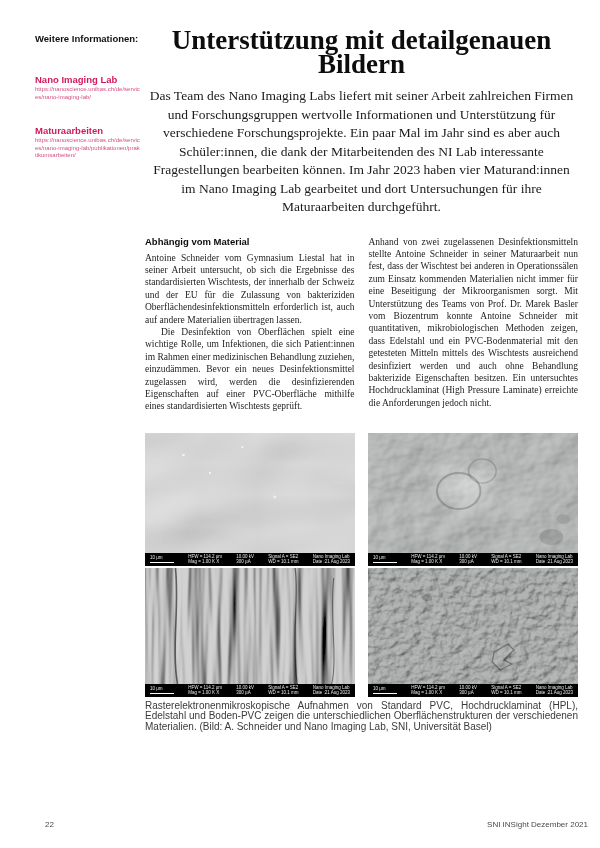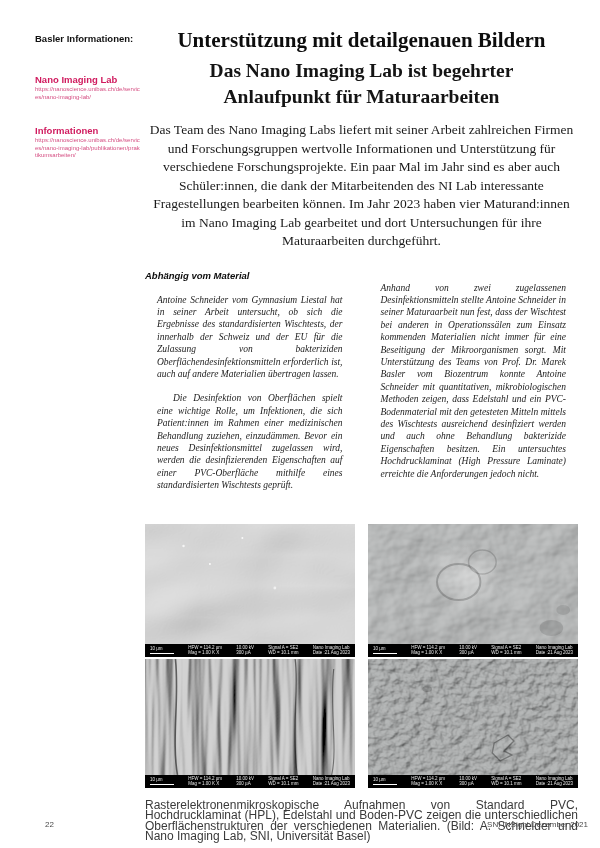--- a/index.html
+++ b/index.html
@@ -11,72 +11,71 @@
   .sidebar-heading{font-size:9.5px;font-weight:bold;line-height:12px;color:#111;}
   .side-link{margin-top:0;}
   .side-link .lk-title{display:block;font-size:9.5px;font-weight:bold;color:#d01a5e;
       line-height:11px;text-decoration:none;cursor:pointer;}
   .side-link .lk-url{display:block;font-size:6px;line-height:7.6px;color:#d54e82;
       word-break:break-all;text-decoration:none;cursor:pointer;margin-top:1px;}
   .gap1{height:29px;} .gap2{height:24px;}
 
   
   .main{position:absolute;left:145px;top:28px;width:433px;}
-  .title{font-family:"Liberation Serif",serif;font-weight:bold;font-size:21px;
+  .title{font-family:"Liberation Serif",serif;font-weight:bold;font-size:27px;
       line-height:24px;text-align:center;color:#0d0d0d;margin:0;}
   .subtitle{font-family:"Liberation Serif",serif;font-size:19.5px;line-height:26px;
       text-align:center;color:#141414;margin:6px auto 0;width:360px;}
   .lead{font-family:"Liberation Serif",serif;font-size:13.5px;line-height:18.5px;
       text-align:center;color:#1a1a1a;margin:11px 0 16px;}
 
-  .cols{display:flex;gap:14px;margin-top:19px;font-style:italic;}
+  .cols{display:flex;gap:14px;margin-top:19px;}
   .col{flex:1;min-width:0;}
   .sec-heading{font-size:9.5px;font-weight:bold;color:#0d0d0d;margin:0 0 4px;line-height:12px;}
   .body-p{font-family:"Liberation Serif",serif;font-size:9.5px;line-height:12.4px;
-      text-align:justify;color:#1c1c1c;margin:12px;}
+      text-align:justify;color:#1c1c1c;margin:0;}
   .body-p.indent{text-indent:16px;}
 
   
   .fig-grid{display:grid;grid-template-columns:1fr 1fr;grid-template-rows:133px 129px;
       gap:2px 13px;margin-top:20px;}
   figure.sem{margin:0;display:flex;flex-direction:column;background:#000;}
   .sem-img{flex:1;position:relative;overflow:hidden;background:#a9adad;}
   .sem-img svg{position:absolute;inset:0;width:100%;height:100%;display:block;}
   .sem-bar{height:13px;background:#000;display:flex;justify-content:space-between;
       align-items:center;padding:0 5px;}
   .sem-bar .c{display:flex;flex-direction:column;justify-content:center;
       font-size:4.5px;line-height:5.2px;color:#e8e8e8;white-space:nowrap;}
   .sem-bar .sb{display:block;width:24px;height:1px;background:#fff;margin-top:1.5px;}
 
-  .caption{font-size:12px;line-height:10.6px;color:#3a3a3a;margin-top:12px;text-align:justify;}
+  .caption{font-size:10px;line-height:10.6px;color:#3a3a3a;margin-top:4px;text-align:justify;}
 
   
   .footer{position:absolute;left:45px;top:820px;width:543px;display:flex;
       justify-content:space-between;font-size:8px;color:#4a4a4a;}
 </style>
 </head>
 <body>
 
 <aside class="sidebar">
-  <div class="sidebar-heading">Basler Informationen:</div>
+  <div class="sidebar-heading">Weitere Informationen:</div>
   <div class="gap1"></div>
   <div class="side-link">
     <span class="lk-title">Nano Imaging Lab</span>
     <span class="lk-url">https://nanoscience.unibas.ch/de/services/nano-imaging-lab/</span>
   </div>
   <div class="gap2"></div>
   <div class="side-link">
-    <span class="lk-title">Informationen</span>
+    <span class="lk-title">Maturaarbeiten</span>
     <span class="lk-url">https://nanoscience.unibas.ch/de/services/nano-imaging-lab/publikationen/praktikumsarbeiten/</span>
   </div>
 </aside>
 
 <main class="main">
   <h1 class="title">Unterstützung mit detailgenauen Bildern</h1>
-  <h2 class="subtitle">Das Nano Imaging Lab ist begehrter Anlaufpunkt für Maturaarbeiten</h2>
   <p class="lead">Das Team des Nano Imaging Labs liefert mit seiner Arbeit zahlreichen Firmen und Forschungsgruppen wertvolle Informationen und Unterstützung für verschiedene Forschungsprojekte. Ein paar Mal im Jahr sind es aber auch Schüler:innen, die dank der Mitarbeitenden des NI Lab interessante Fragestellungen bearbeiten können. Im Jahr 2023 haben vier Maturand:innen im Nano Imaging Lab gearbeitet und dort Untersuchungen für ihre Maturaarbeiten durchgeführt.</p>
 
   <div class="cols">
     <div class="col">
       <h3 class="sec-heading">Abhängig vom Material</h3>
       <p class="body-p">Antoine Schneider vom Gymnasium Liestal hat in seiner Arbeit untersucht, ob sich die Ergebnisse des standardisierten Wischtests, der innerhalb der Schweiz und der EU für die Zulassung von bakteriziden Oberflächendesinfektionsmitteln erforderlich ist, auch auf andere Materialien übertragen lassen.</p>
       <p class="body-p indent">Die Desinfektion von Oberflächen spielt eine wichtige Rolle, um Infektionen, die sich Patient:innen im Rahmen einer medizinischen Behandlung zuziehen, einzudämmen. Bevor ein neues Desinfektionsmittel zugelassen wird, werden die desinfizierenden Eigenschaften auf einer PVC-Oberfläche mithilfe eines standardisierten Wischtests geprüft.</p>
     </div>
     <div class="col">
       <p class="body-p">Anhand von zwei zugelassenen Desinfektionsmitteln stellte Antoine Schneider in seiner Maturaarbeit nun fest, dass der Wischtest bei anderen in Operationssälen zum Einsatz kommenden Materialien nicht immer für eine Beseitigung der Mikroorganismen sorgt. Mit Unterstützung des Teams von Prof. Dr. Marek Basler vom Biozentrum konnte Antoine Schneider mit quantitativen, mikrobiologischen Methoden zeigen, dass Edelstahl und ein PVC-Bodenmaterial mit den getesteten Mitteln mittels des Wischtests ausreichend desinfiziert werden und auch ohne Behandlung bakterizide Eigenschaften besitzen. Ein untersuchtes Hochdrucklaminat (High Pressure Laminate) erreichte die Anforderungen jedoch nicht.</p>

